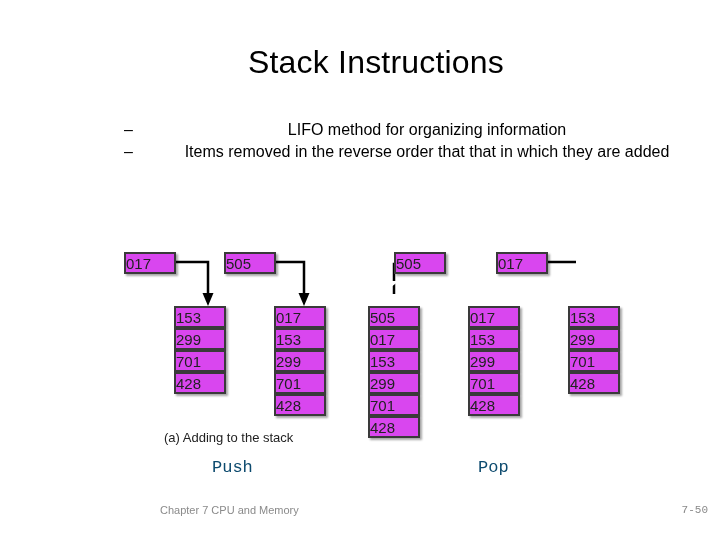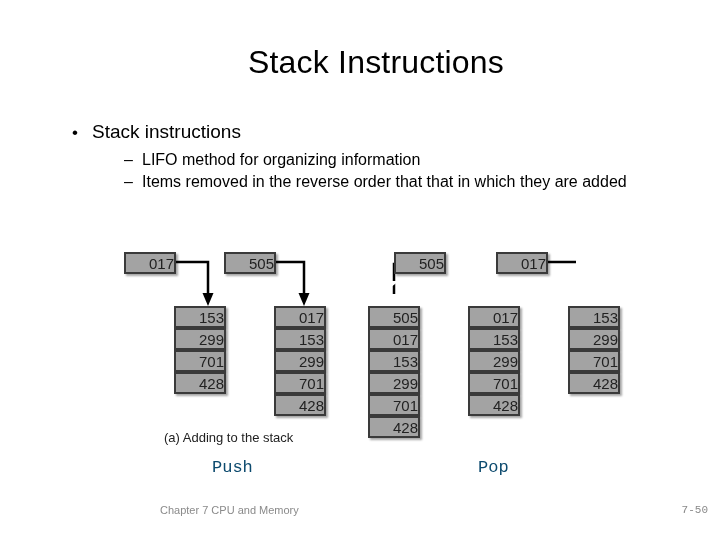--- a/index.html
+++ b/index.html
@@ -58,39 +58,40 @@
     margin-bottom: 1px;
     display: flex;
   }
   .b2 .dash {
     display: inline-block;
     width: 18px;
     flex: 0 0 18px;
   }
   .b2 .txt {
     flex: 1 1 auto;
+    text-align: center;
   }
 
   
   .figure {
     position: absolute;
     left: 100px;
     top: 248px;
     width: 530px;
     height: 200px;
   }
   .cell {
     position: absolute;
     box-sizing: border-box;
     border: 2px solid #3a3a3a;
-    background: #a3a3a3;
+    background: #d946ef;
     font-family: "Liberation Sans", sans-serif;
     color: #222222;
     font-size: 15px;
-    text-align: right;
+    text-align: left;
     line-height: 20px;
     height: 22px;
     width: 52px;
     box-shadow: 2px 2px 2px rgba(0,0,0,0.35);
   }
   .caption {
     position: absolute;
     font-size: 13px;
     color: #222222;
     font-family: "Liberation Sans", sans-serif;
@@ -131,23 +132,20 @@
   }
 </style>
 </head>
 <body>
 
 <div class="slide">
 
   <div class="title">Stack Instructions</div>
 
   <div class="bullets">
-    <div class="b1">
-      <span class="mark">•</span><span>Stack instructions</span>
-    </div>
     <div class="b2wrap">
       <div class="b2">
         <span class="dash">–</span>
         <span class="txt">LIFO method for organizing information</span>
       </div>
       <div class="b2">
         <span class="dash">–</span>
         <span class="txt">Items removed in the reverse order that that in which they are added</span>
       </div>
     </div>

